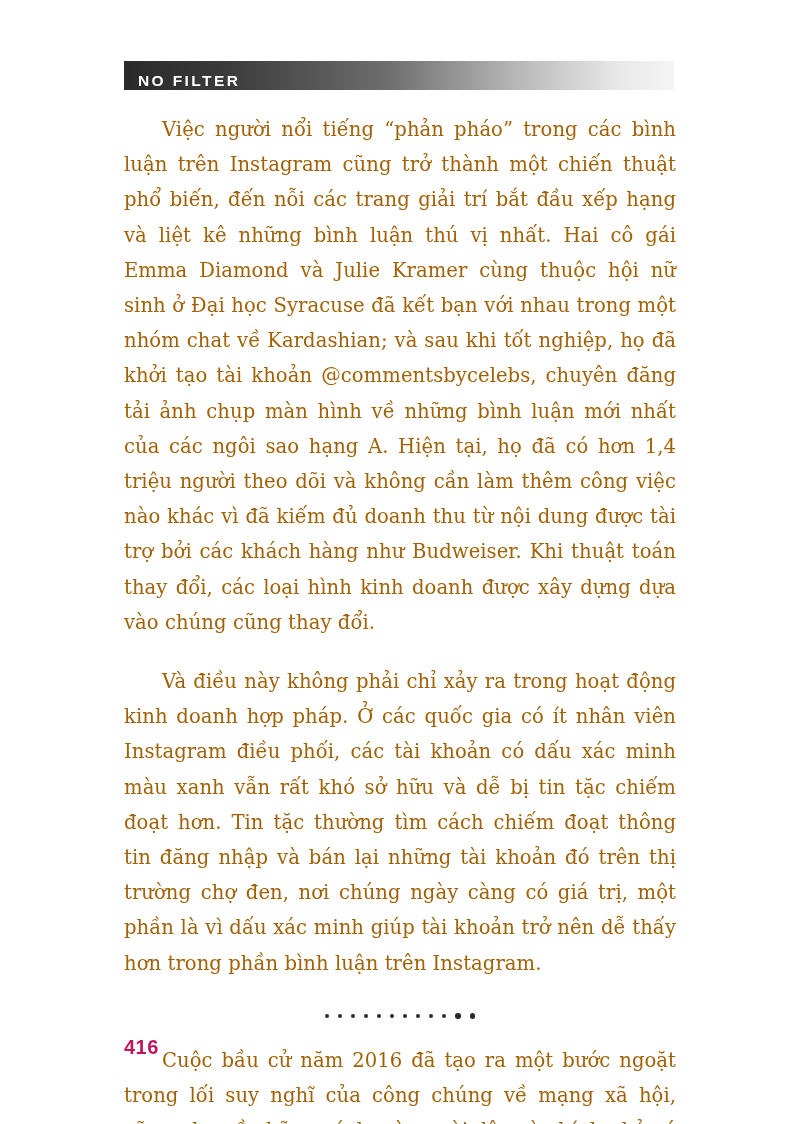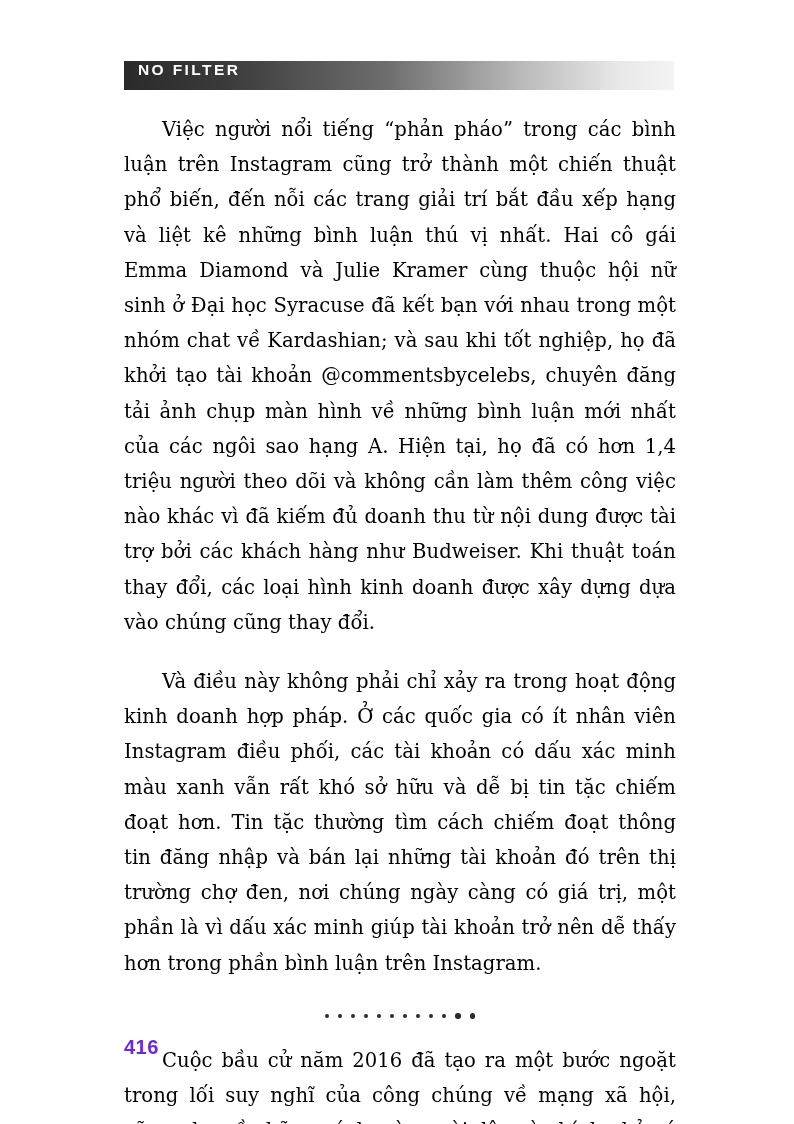--- a/index.html
+++ b/index.html
@@ -22,21 +22,21 @@
 
   
   .header-band {
     position: absolute;
     left: 124px;
     top: 61px;
     width: 550px;
     height: 29px;
     background: linear-gradient(to right, #2a2a2a 0%, #3a3a3a 18%, #6e6e6e 48%, #b9b9b9 72%, #e8e8e8 90%, #f4f4f4 100%);
     display: flex;
-    align-items: flex-start;
+    align-items: flex-end;
   }
   .header-title {
     color: #ffffff;
     font-family: "Liberation Sans", sans-serif;
     font-size: 15.5px;
     letter-spacing: 2.4px;
     font-weight: 600;
     padding-left: 14px;
     text-transform: uppercase;
     white-space: nowrap;
@@ -46,21 +46,21 @@
   .content {
     position: absolute;
     left: 124px;
     top: 112px;
     width: 552px;
   }
   p.para {
     margin: 0;
     font-size: 19.6px;
     line-height: 35.2px;
-    color: #000000;
+    color: #a16207;
     text-align: justify;
     text-justify: inter-word;
     text-indent: 38px;
     letter-spacing: 0.05px;
   }
   p.para + p.para {
     margin-top: 24px;
   }
 
   
@@ -85,21 +85,21 @@
   }
 
   
   .folio {
     position: absolute;
     left: 124px;
     top: 1036px;
     font-family: "Liberation Sans", sans-serif;
     font-size: 20px;
     font-weight: 700;
-    color: #6d28d9;
+    color: #be185d;
     letter-spacing: 0.5px;
   }
 </style>
 </head>
 <body>
 
 <div class="page">
 
   <div class="header-band">
     <div class="header-title">No Filter</div>

